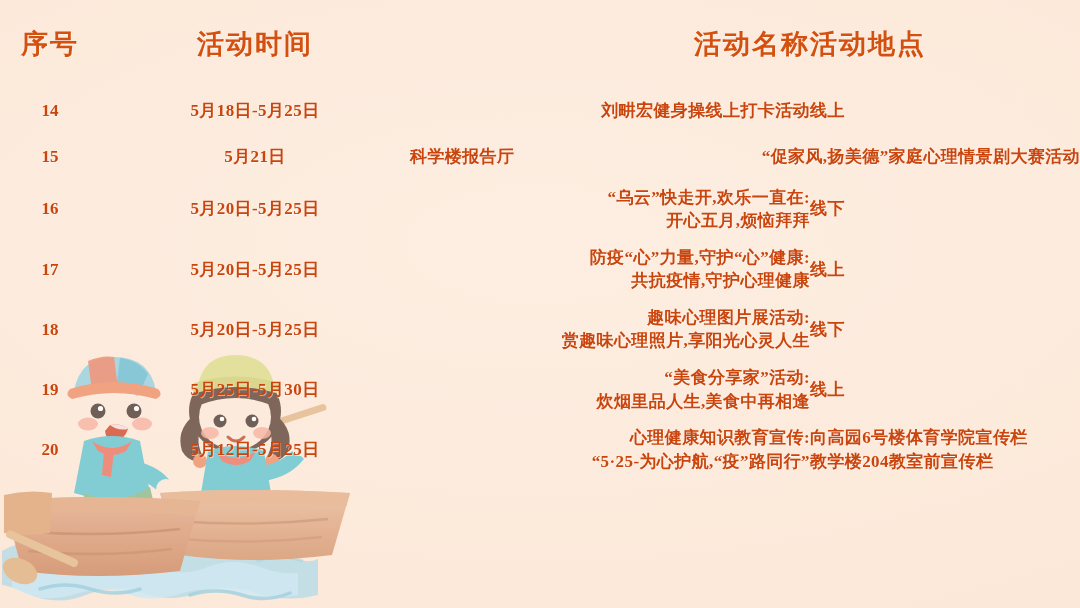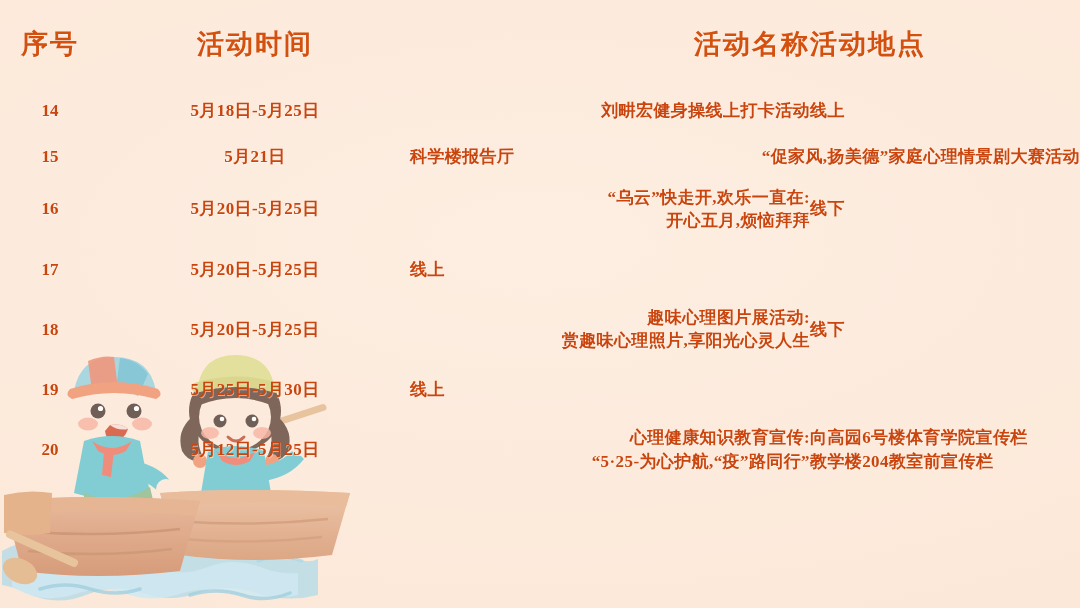--- a/index.html
+++ b/index.html
@@ -238,34 +238,38 @@
       <div class="cell c-no">16</div>
       <div class="cell c-time">5月20日-5月25日</div>
       <div class="cell c-name">“乌云”快走开,欢乐一直在:
 开心五月,烦恼拜拜</div>
       <div class="cell c-place">线下</div>
     </div>
 
     <div class="row body-row row-h2">
       <div class="cell c-no">17</div>
       <div class="cell c-time">5月20日-5月25日</div>
+      <div class="cell c-name">防疫“心”力量,守护“心”健康:
+共抗疫情,守护心理健康</div>
       <div class="cell c-place">线上</div>
     </div>
 
     <div class="row body-row row-h2">
       <div class="cell c-no">18</div>
       <div class="cell c-time">5月20日-5月25日</div>
       <div class="cell c-name">趣味心理图片展活动:
 赏趣味心理照片,享阳光心灵人生</div>
       <div class="cell c-place">线下</div>
     </div>
 
     <div class="row body-row row-h2">
       <div class="cell c-no">19</div>
       <div class="cell c-time">5月25日-5月30日</div>
+      <div class="cell c-name">“美食分享家”活动:
+炊烟里品人生,美食中再相逢</div>
       <div class="cell c-place">线上</div>
     </div>
 
     <div class="row body-row row-h2">
       <div class="cell c-no">20</div>
       <div class="cell c-time">5月12日-5月25日</div>
       <div class="cell c-name">心理健康知识教育宣传:
 “5·25-为心护航,“疫”路同行”</div>
       <div class="cell c-place">向高园6号楼体育学院宣传栏
 教学楼204教室前宣传栏</div>

